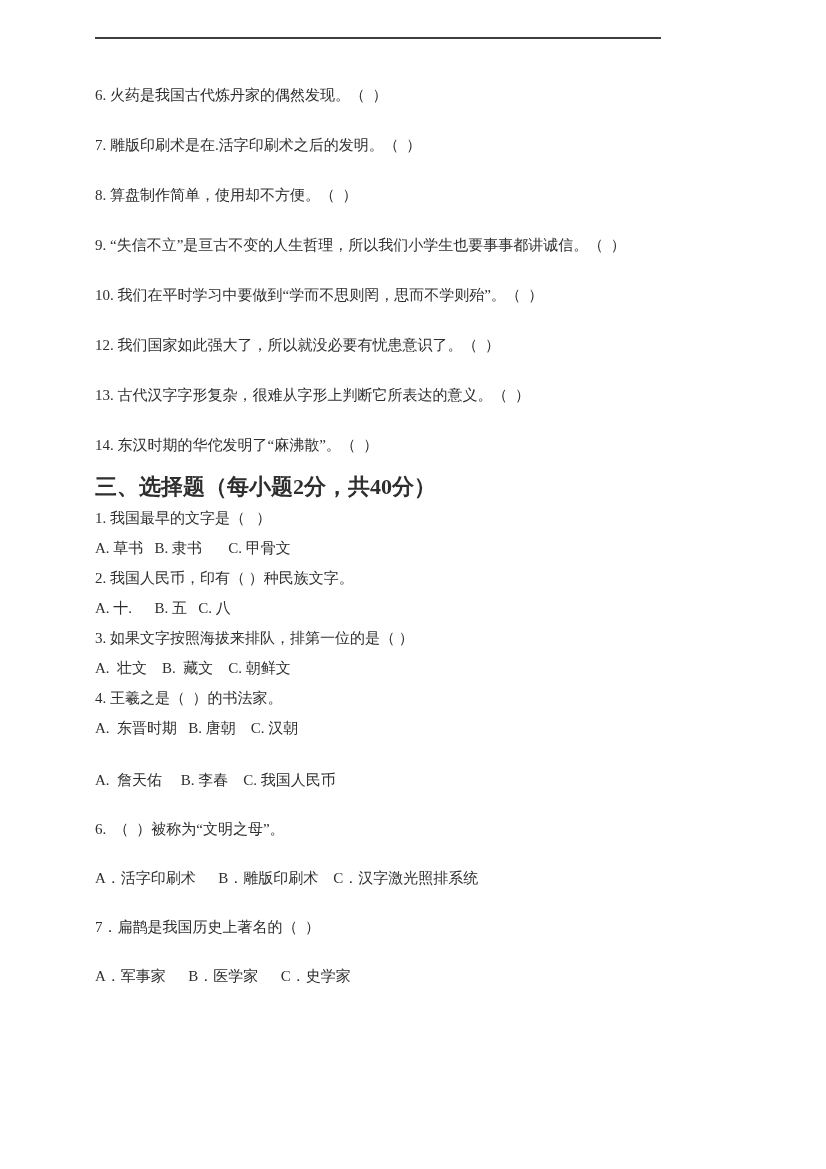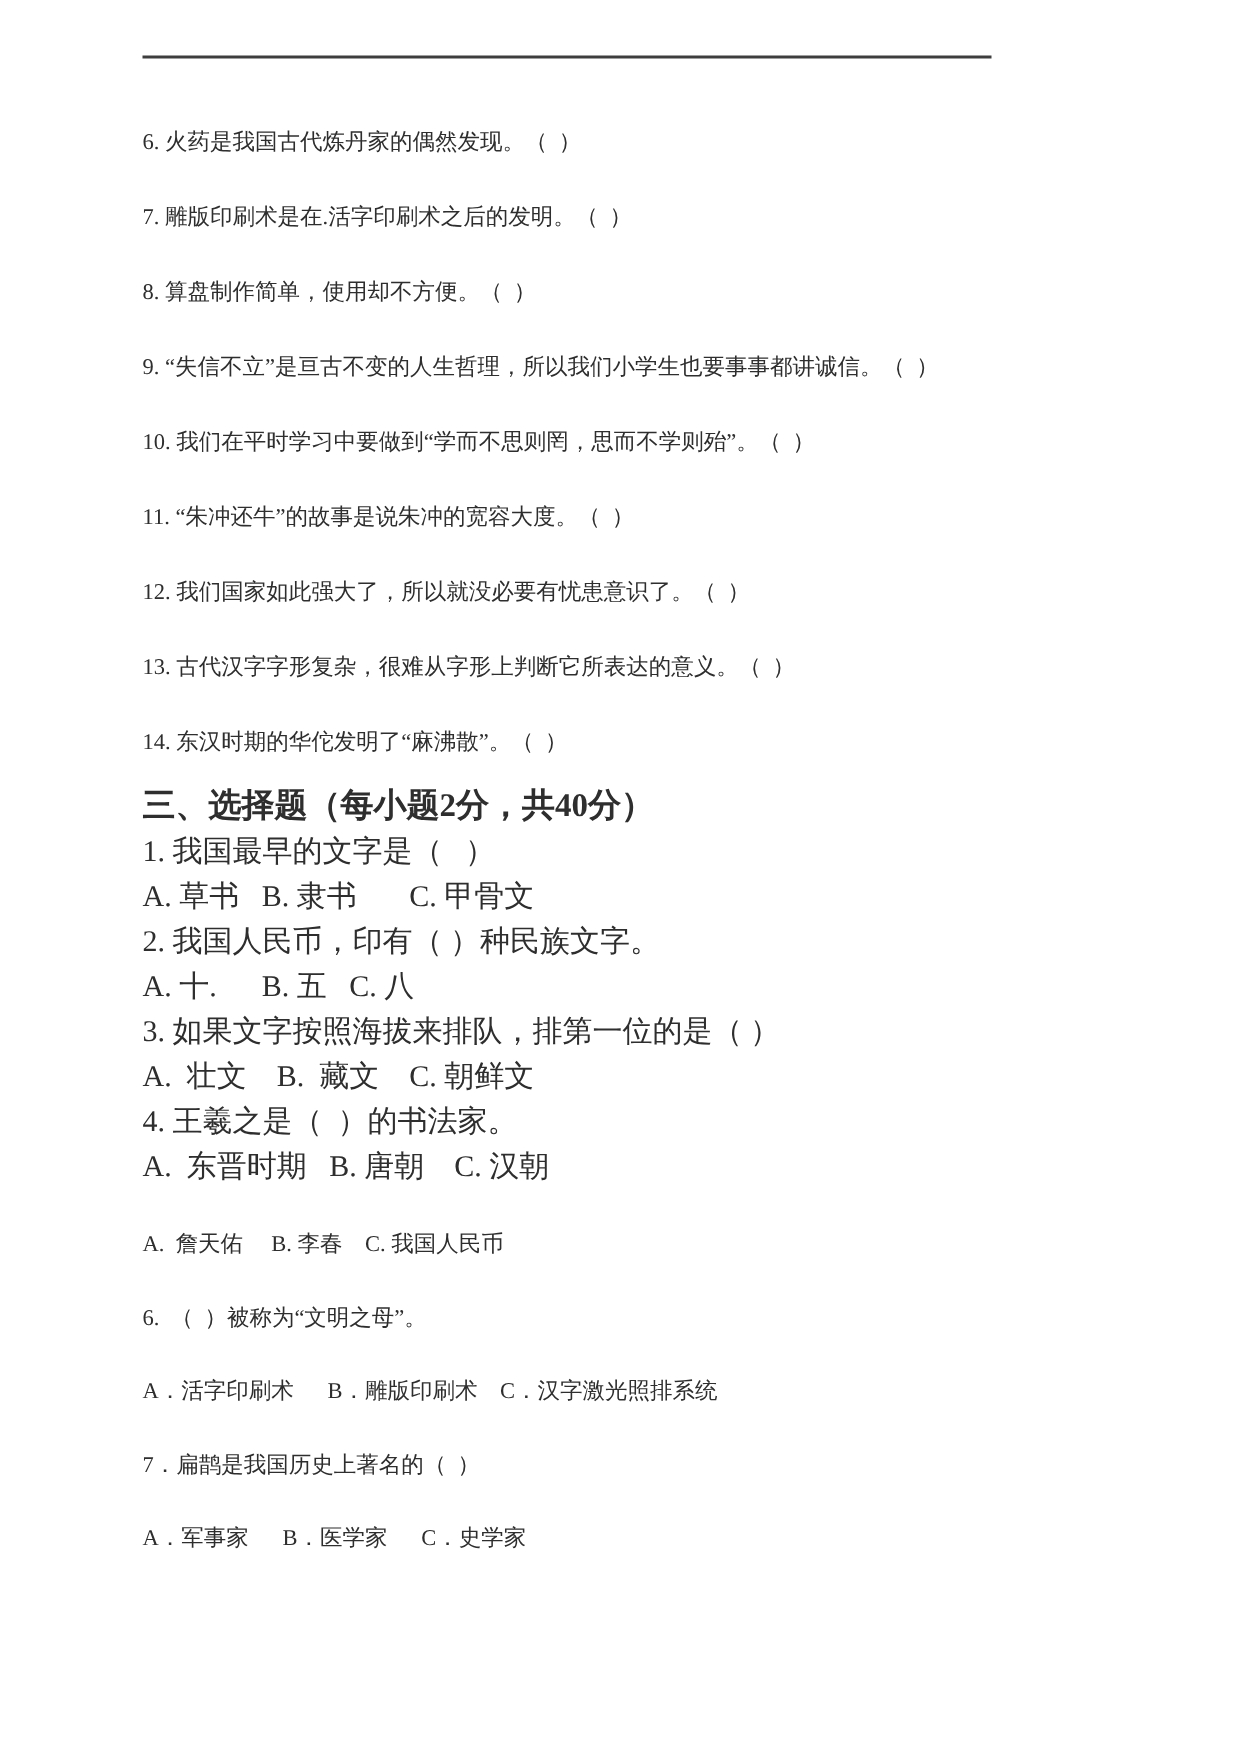--- a/index.html
+++ b/index.html
@@ -36,21 +36,21 @@
     line-height: 50px;
   }
   .section-title {
     margin: 0;
     font-size: 22px;
     font-weight: bold;
     line-height: 33px;
     white-space: pre-wrap;
   }
   .mc-line {
-    font-size: 20px;
+    font-size: 15px;
     line-height: 30px;
   }
   .mc-wide {
     margin-top: 13px;
   }
   .mc-wide-line {
     font-size: 15px;
     line-height: 49px;
   }
 </style>
@@ -60,21 +60,20 @@
 <div class="page">
 
   <hr class="top-rule">
 
   <section class="tf-section">
     <p class="tf-line">6. 火药是我国古代炼丹家的偶然发现。（  ）</p>
     <p class="tf-line">7. 雕版印刷术是在.活字印刷术之后的发明。（  ）</p>
     <p class="tf-line">8. 算盘制作简单，使用却不方便。（  ）</p>
     <p class="tf-line">9. “失信不立”是亘古不变的人生哲理，所以我们小学生也要事事都讲诚信。（  ）</p>
     <p class="tf-line">10. 我们在平时学习中要做到“学而不思则罔，思而不学则殆”。（  ）</p>
-    <p class="tf-line">11. “朱冲还牛”的故事是说朱冲的宽容大度。（  ）</p>
     <p class="tf-line">12. 我们国家如此强大了，所以就没必要有忧患意识了。（  ）</p>
     <p class="tf-line">13. 古代汉字字形复杂，很难从字形上判断它所表达的意义。（  ）</p>
     <p class="tf-line">14. 东汉时期的华佗发明了“麻沸散”。（  ）</p>
   </section>
 
   <h2 class="section-title">三、选择题（每小题2分，共40分）</h2>
 
   <section class="mc-tight">
     <p class="mc-line">1. 我国最早的文字是（   ）</p>
     <p class="mc-line">A. 草书   B. 隶书       C. 甲骨文</p>

